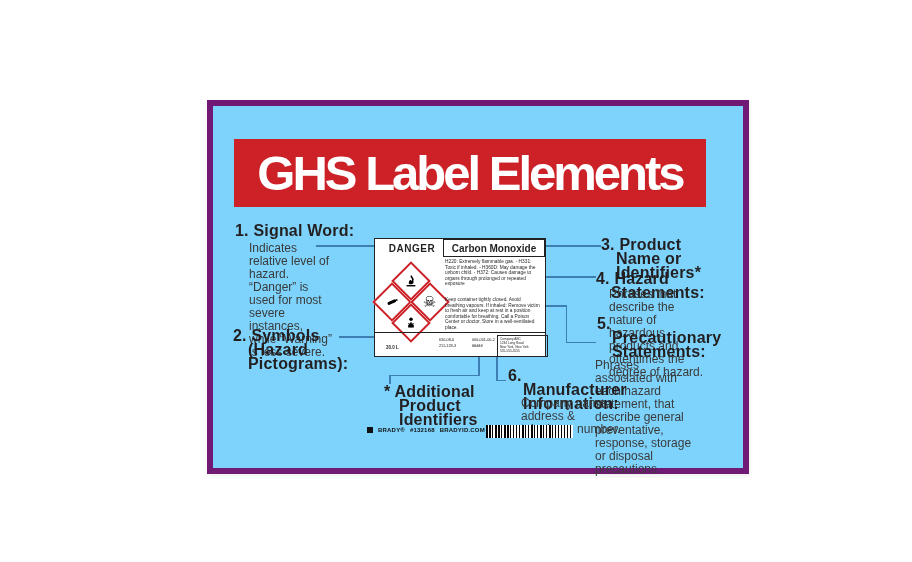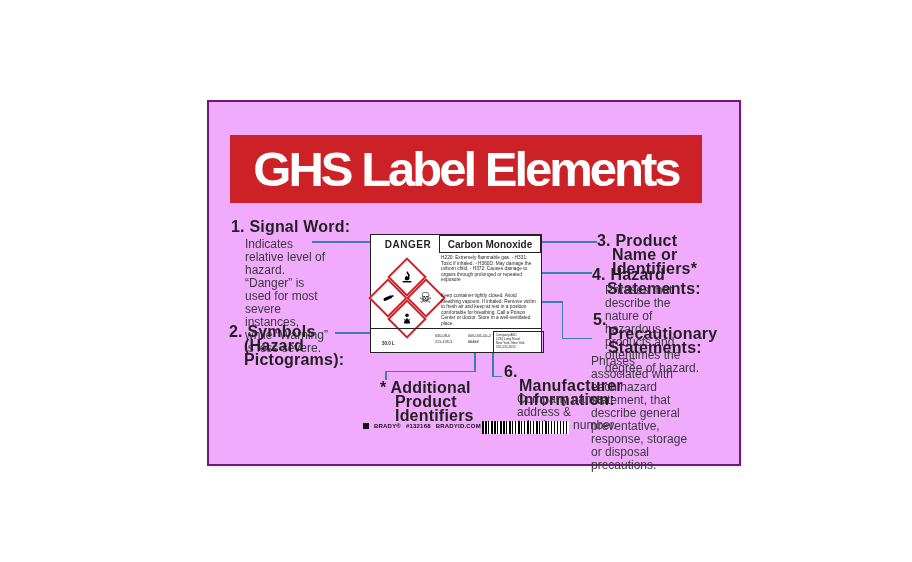--- a/index.html
+++ b/index.html
@@ -1,19 +1,19 @@
 <!DOCTYPE html>
 <html><head>
 <meta charset="utf-8">
 <style>
   html,body{margin:0;padding:0;background:#ffffff;}
   .stage{position:relative;width:912px;height:562px;background:#ffffff;overflow:hidden;
          font-family:"Liberation Sans",sans-serif;color:#231f20;}
-  .poster{position:absolute;left:207px;top:100px;width:530px;height:362px;background:#f0abfc;
-          border:2px solid #701a75;box-shadow:1px 2px 4px rgba(0,0,0,0.07);}
+  .poster{position:absolute;left:207px;top:100px;width:530px;height:362px;background:#7dd3fc;
+          border:6px solid #701a75;box-shadow:1px 2px 4px rgba(0,0,0,0.07);}
   .banner{position:absolute;left:21px;top:33px;width:472px;height:68px;background:#cc2127;
           display:flex;align-items:center;justify-content:center;}
   .banner-text{color:#ffffff;font-weight:700;font-size:49px;letter-spacing:-3px;white-space:nowrap;}
 
   .ann-title{position:absolute;font-weight:700;font-size:16px;line-height:14px;
              letter-spacing:0.2px;text-indent:-15px;padding-left:15px;}
   .ann-body{position:absolute;font-size:12px;line-height:13px;color:#3a3a3a;}
 
   .line{position:absolute;background:#3d7eb3;}
 

